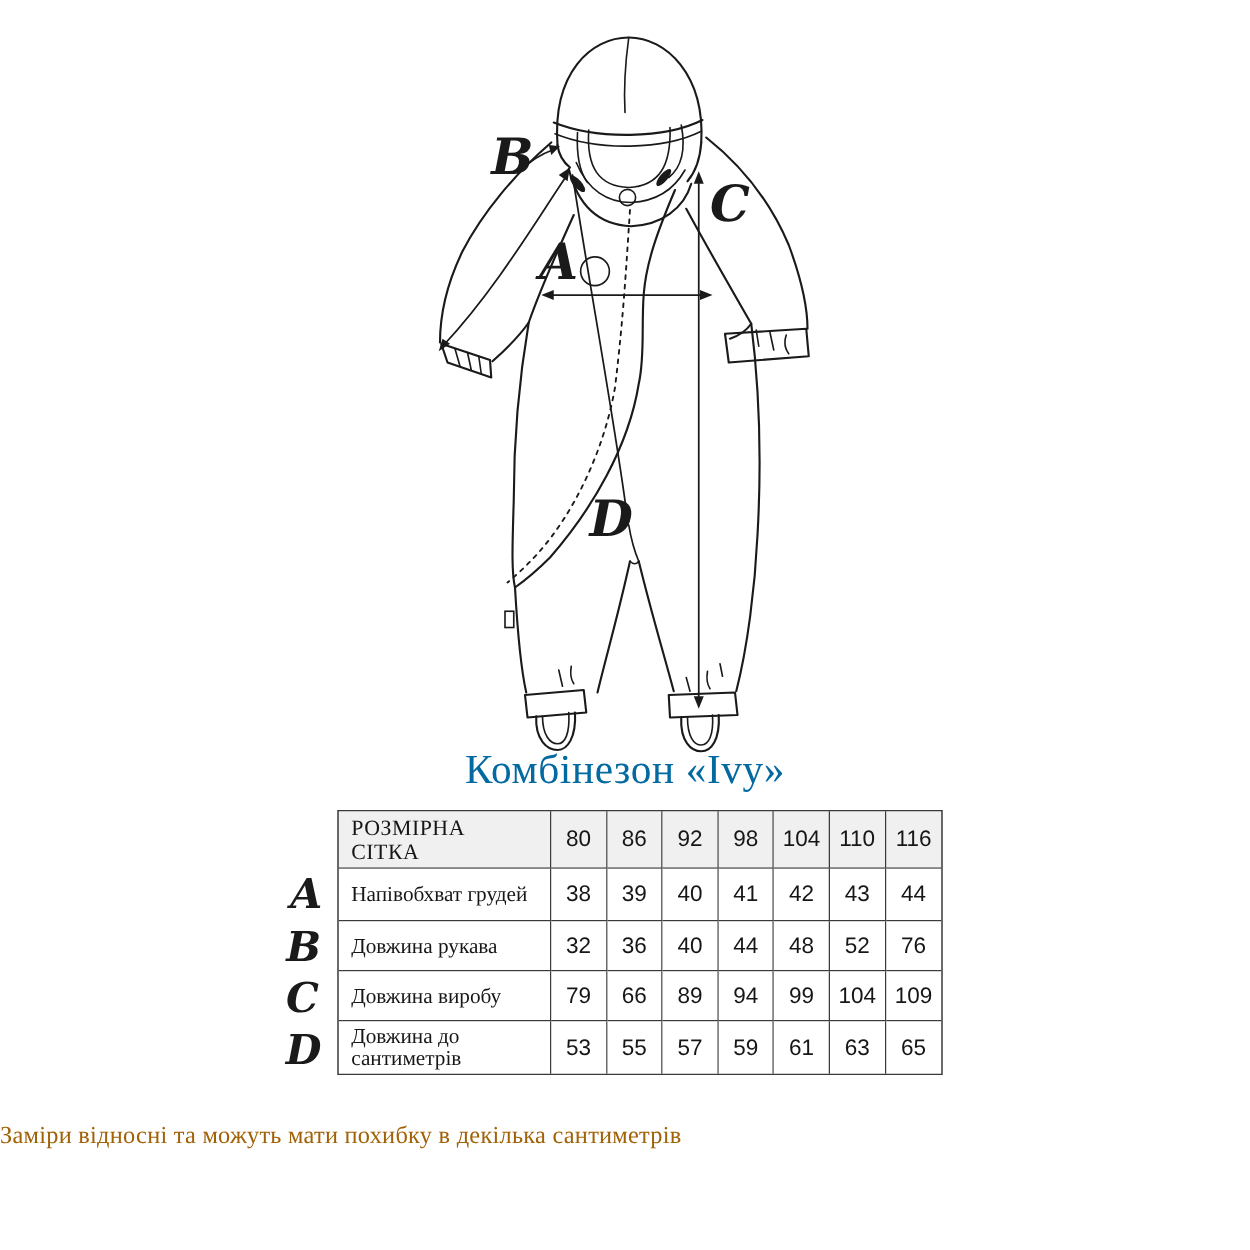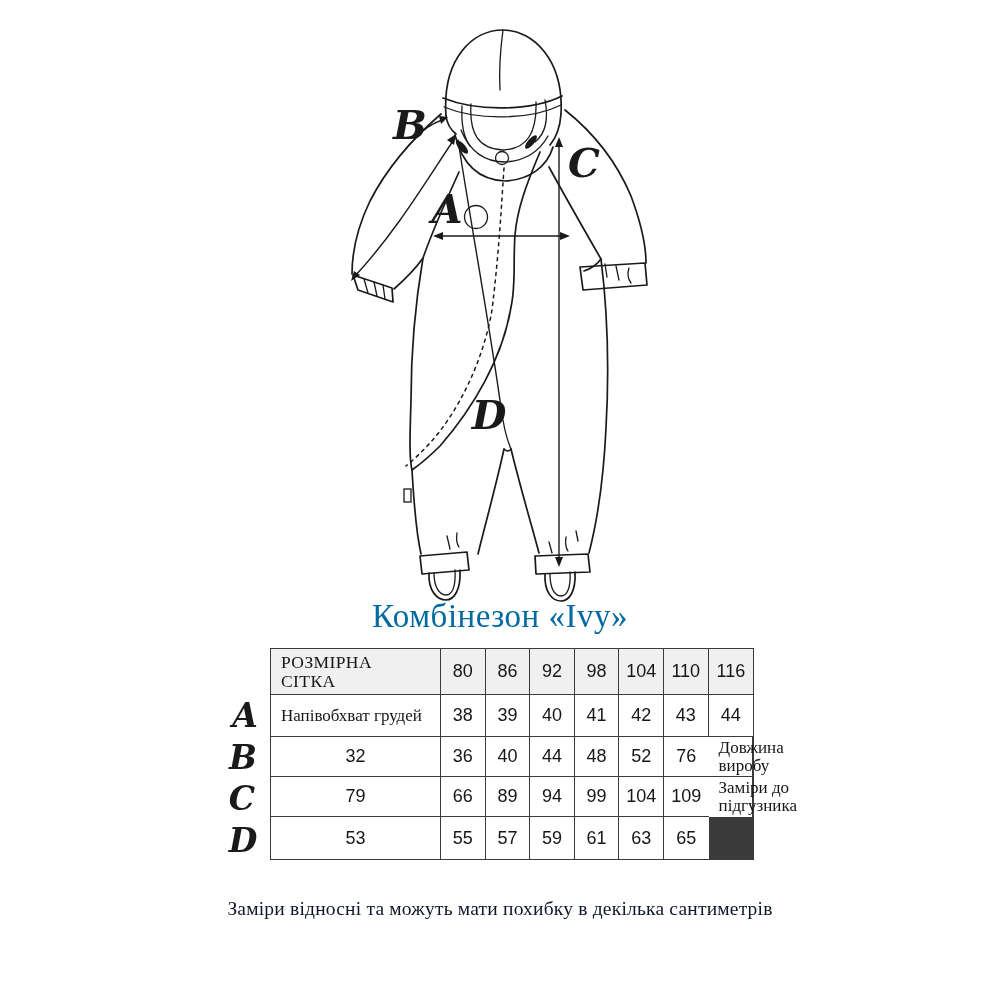--- a/index.html
+++ b/index.html
@@ -30,22 +30,22 @@
   .cell.head{background:#f0f0f0;}
   .cell.labelc{justify-content:flex-start;padding-left:10px;padding-right:12px;
         font-family:"Liberation Serif",serif;font-size:17px;line-height:1.05;
         text-align:left;}
   .cell.gridhead{font-family:"Liberation Serif",serif;font-size:17.5px;letter-spacing:0.4px;}
 
   .row-letter{position:absolute;transform:translate(-50%,-50%);
       font-family:"DejaVu Serif",serif;font-style:italic;font-weight:bold;
       font-size:33px;color:#1a1a1a;line-height:1;}
 
-  .note{position:absolute;left:0;top:898px;width:1000px;text-align:center;
-        font-size:19.5px;color:#0f172a;letter-spacing:0.2px;}
+  .note{position:absolute;left:0;top:898px;width:1000px;text-align:left;
+        font-size:19.5px;color:#a16207;letter-spacing:0.2px;}
 </style>
 </head>
 <body>
 
 <div class="stage">
 
   <svg class="diagram" width="1000" height="625" viewBox="0 0 1000 625">
 
     <g>
       <path class="garment" d="M423,258 C415,305 411,355 411,400 C410,435 409,457 412,470 C414,505 416,532 421,554"></path>
@@ -155,38 +155,39 @@
 
     <div class="cell labelc">Напівобхват грудей</div>
     <div class="cell">38</div>
     <div class="cell">39</div>
     <div class="cell">40</div>
     <div class="cell">41</div>
     <div class="cell">42</div>
     <div class="cell">43</div>
     <div class="cell last-col">44</div>
 
+    <div class="cell labelc">Довжина рукава</div>
     <div class="cell">32</div>
     <div class="cell">36</div>
     <div class="cell">40</div>
     <div class="cell">44</div>
     <div class="cell">48</div>
     <div class="cell">52</div>
     <div class="cell last-col">76</div>
 
     <div class="cell labelc">Довжина виробу</div>
     <div class="cell">79</div>
     <div class="cell">66</div>
     <div class="cell">89</div>
     <div class="cell">94</div>
     <div class="cell">99</div>
     <div class="cell">104</div>
     <div class="cell last-col">109</div>
 
-    <div class="cell labelc last-row">Заміри до підгузника</div>
+    <div class="cell labelc last-row">Довжина до сантиметрів</div>
     <div class="cell last-row">53</div>
     <div class="cell last-row">55</div>
     <div class="cell last-row">57</div>
     <div class="cell last-row">59</div>
     <div class="cell last-row">61</div>
     <div class="cell last-row">63</div>
     <div class="cell last-row last-col">65</div>
   </div>
 
   <div class="row-letter" style="left:245px;top:715px;">A</div>

